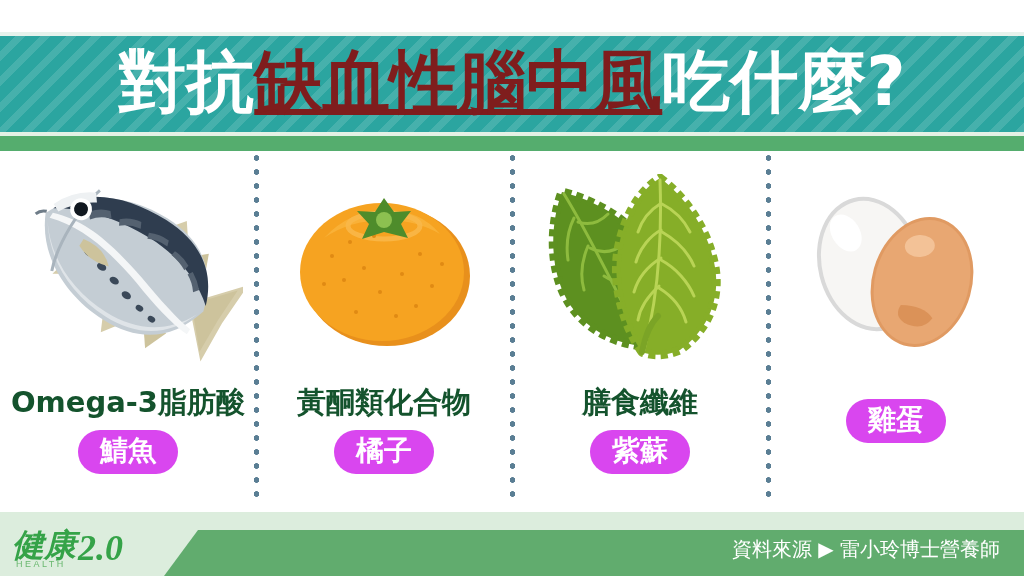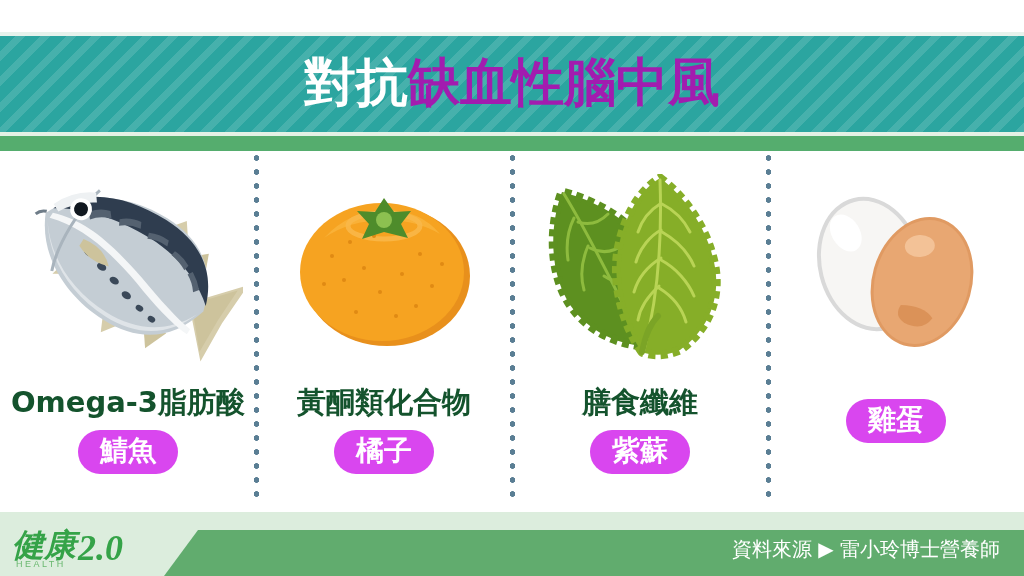--- a/index.html
+++ b/index.html
@@ -50,28 +50,28 @@
   .header-title {
     position: absolute;
     left: 0;
     top: 32px;
     width: 1024px;
     height: 100px;
     display: flex;
     align-items: center;
     justify-content: center;
     white-space: nowrap;
-    font-size: 52px;
+    font-size: 68px;
     font-weight: bold;
     letter-spacing: 0px;
     line-height: 1;
     font-family: "DejaVu Sans", "Liberation Sans", sans-serif;
   }
   .title-white { color: #ffffff; }
-  .title-yellow { color: #a21caf; }
+  .title-yellow { color: #7f1d1d; text-decoration: underline; }
   .title-qmark { color: #ffffff; }
 
   .green-band {
     position: absolute;
     left: 0;
     top: 136px;
     width: 1024px;
     height: 15px;
     background: #55ad6e;
   }
@@ -186,20 +186,21 @@
 
 <div id="poster">
 
   <div class="header-band">
     <div class="header-top-line"></div>
   </div>
 
   <div class="header-title">
     <span class="title-white">對抗</span>
       <span class="title-yellow">缺血性腦中風</span>
+      <span class="title-qmark">吃什麼?</span>
   </div>
 
   <div class="green-band-top"></div>
   <div class="green-band"></div>
 
   <div class="columns">
 
     <div class="col">
       <div class="art">
         <svg width="230" height="215" viewBox="0 0 230 215">

